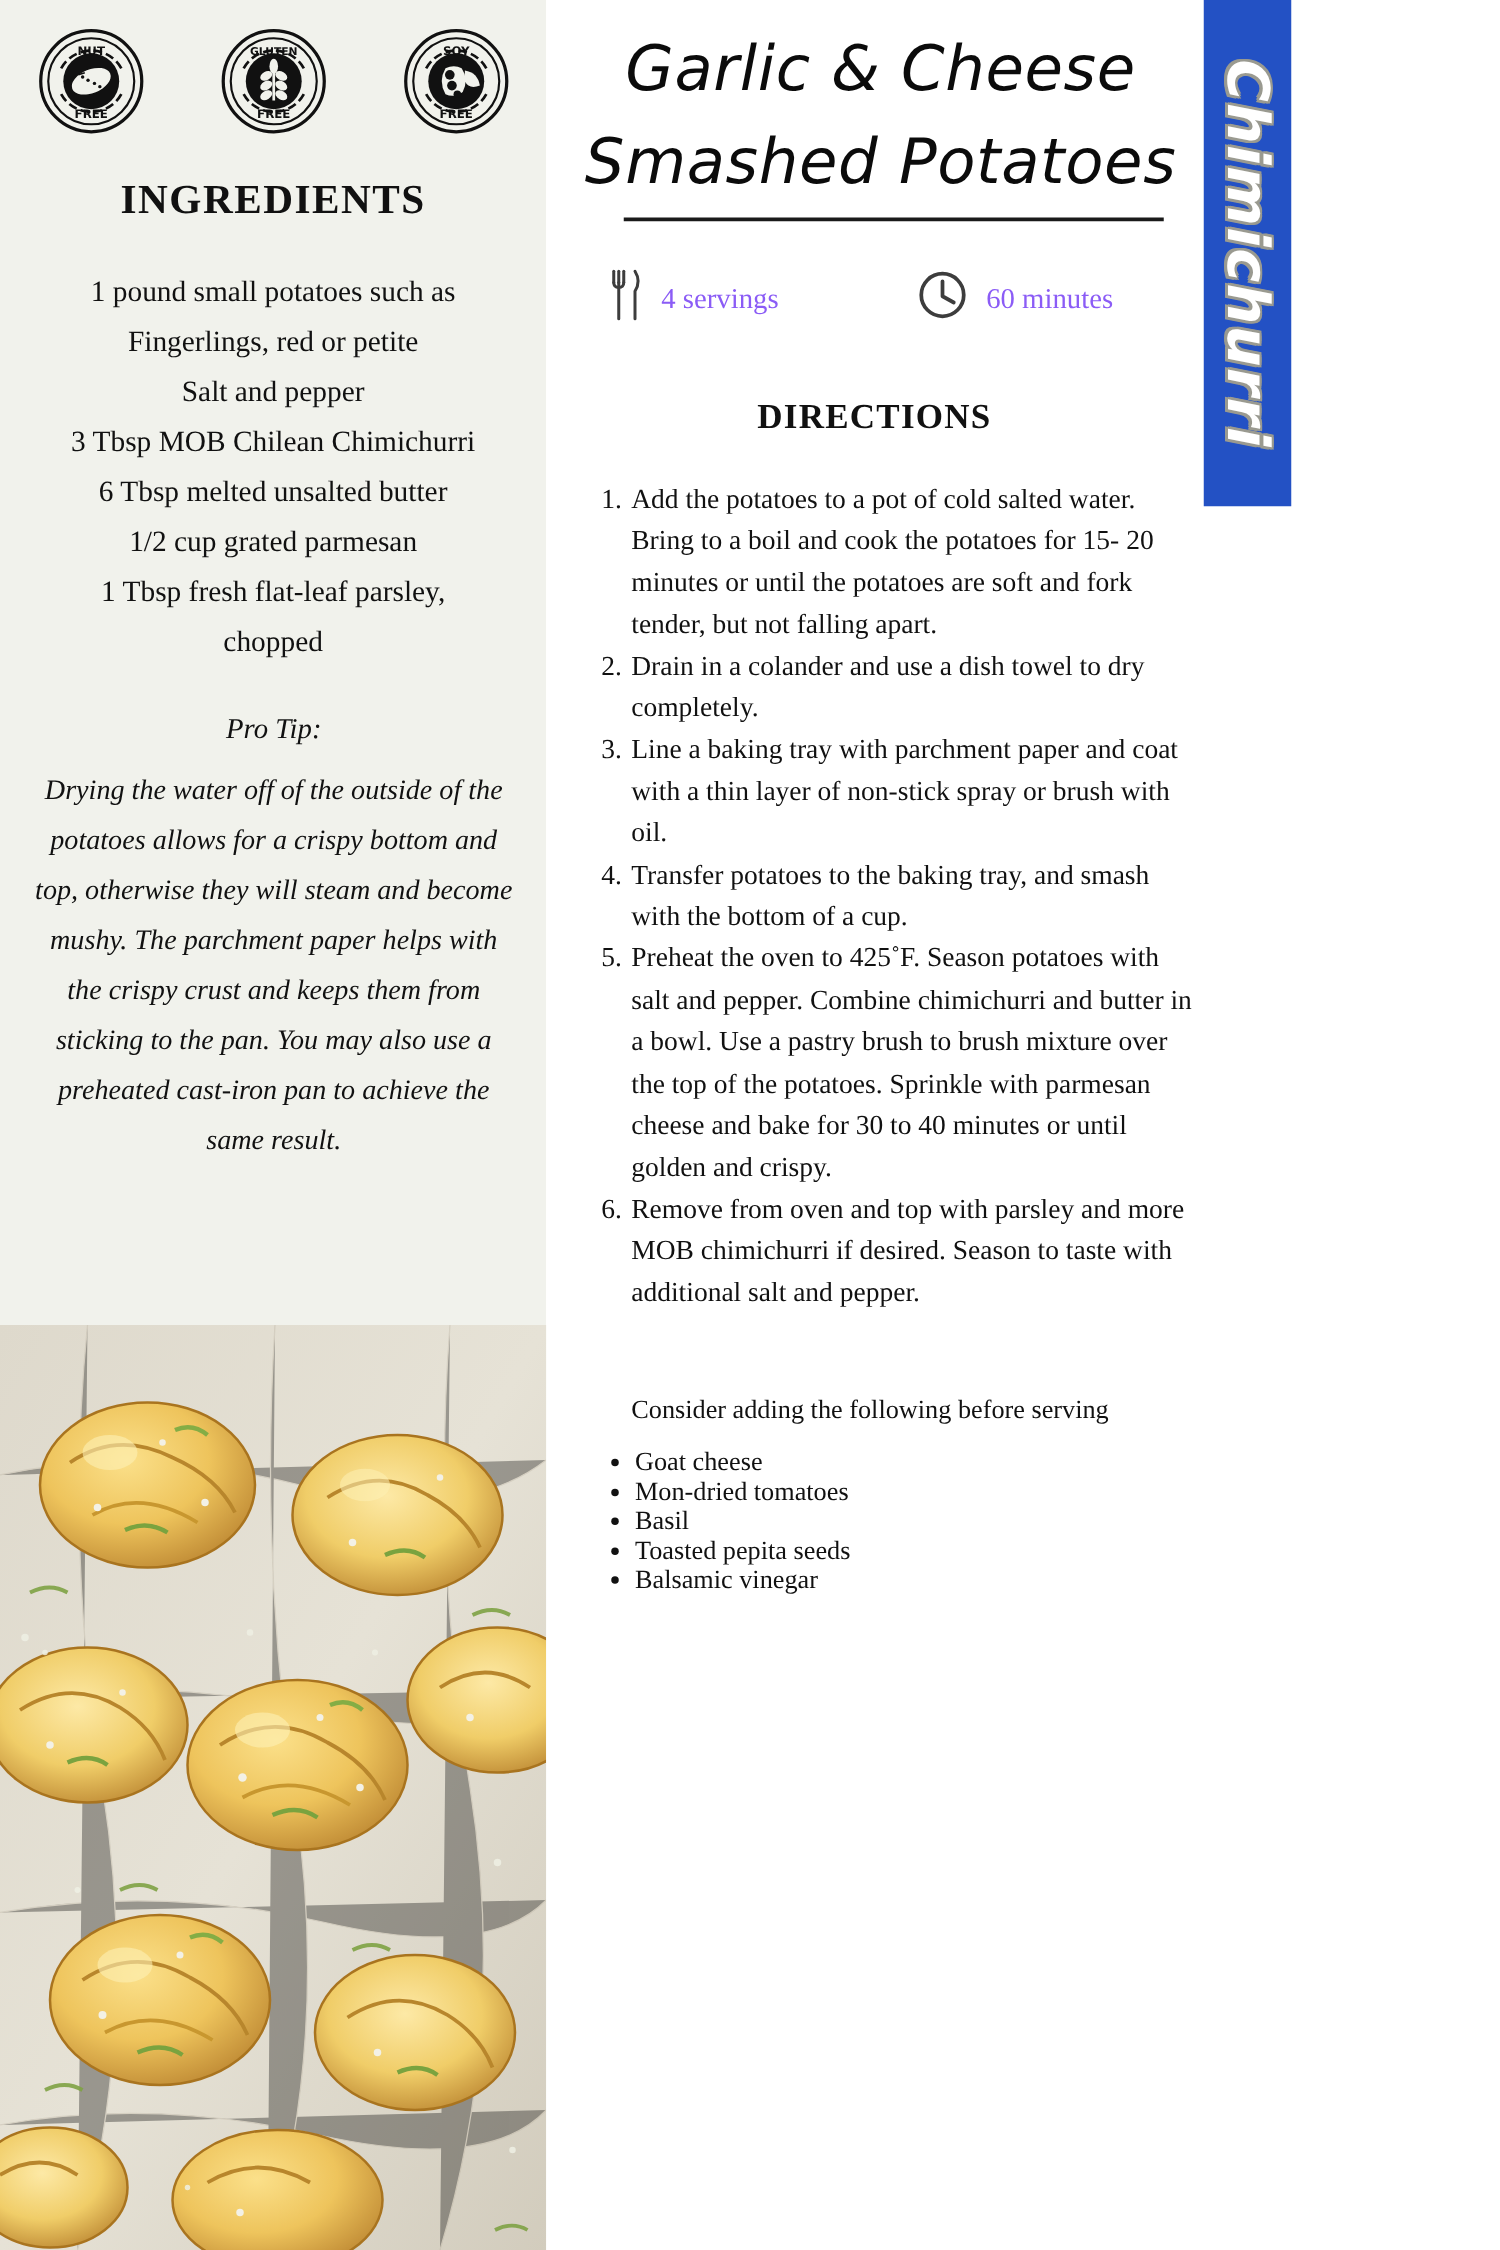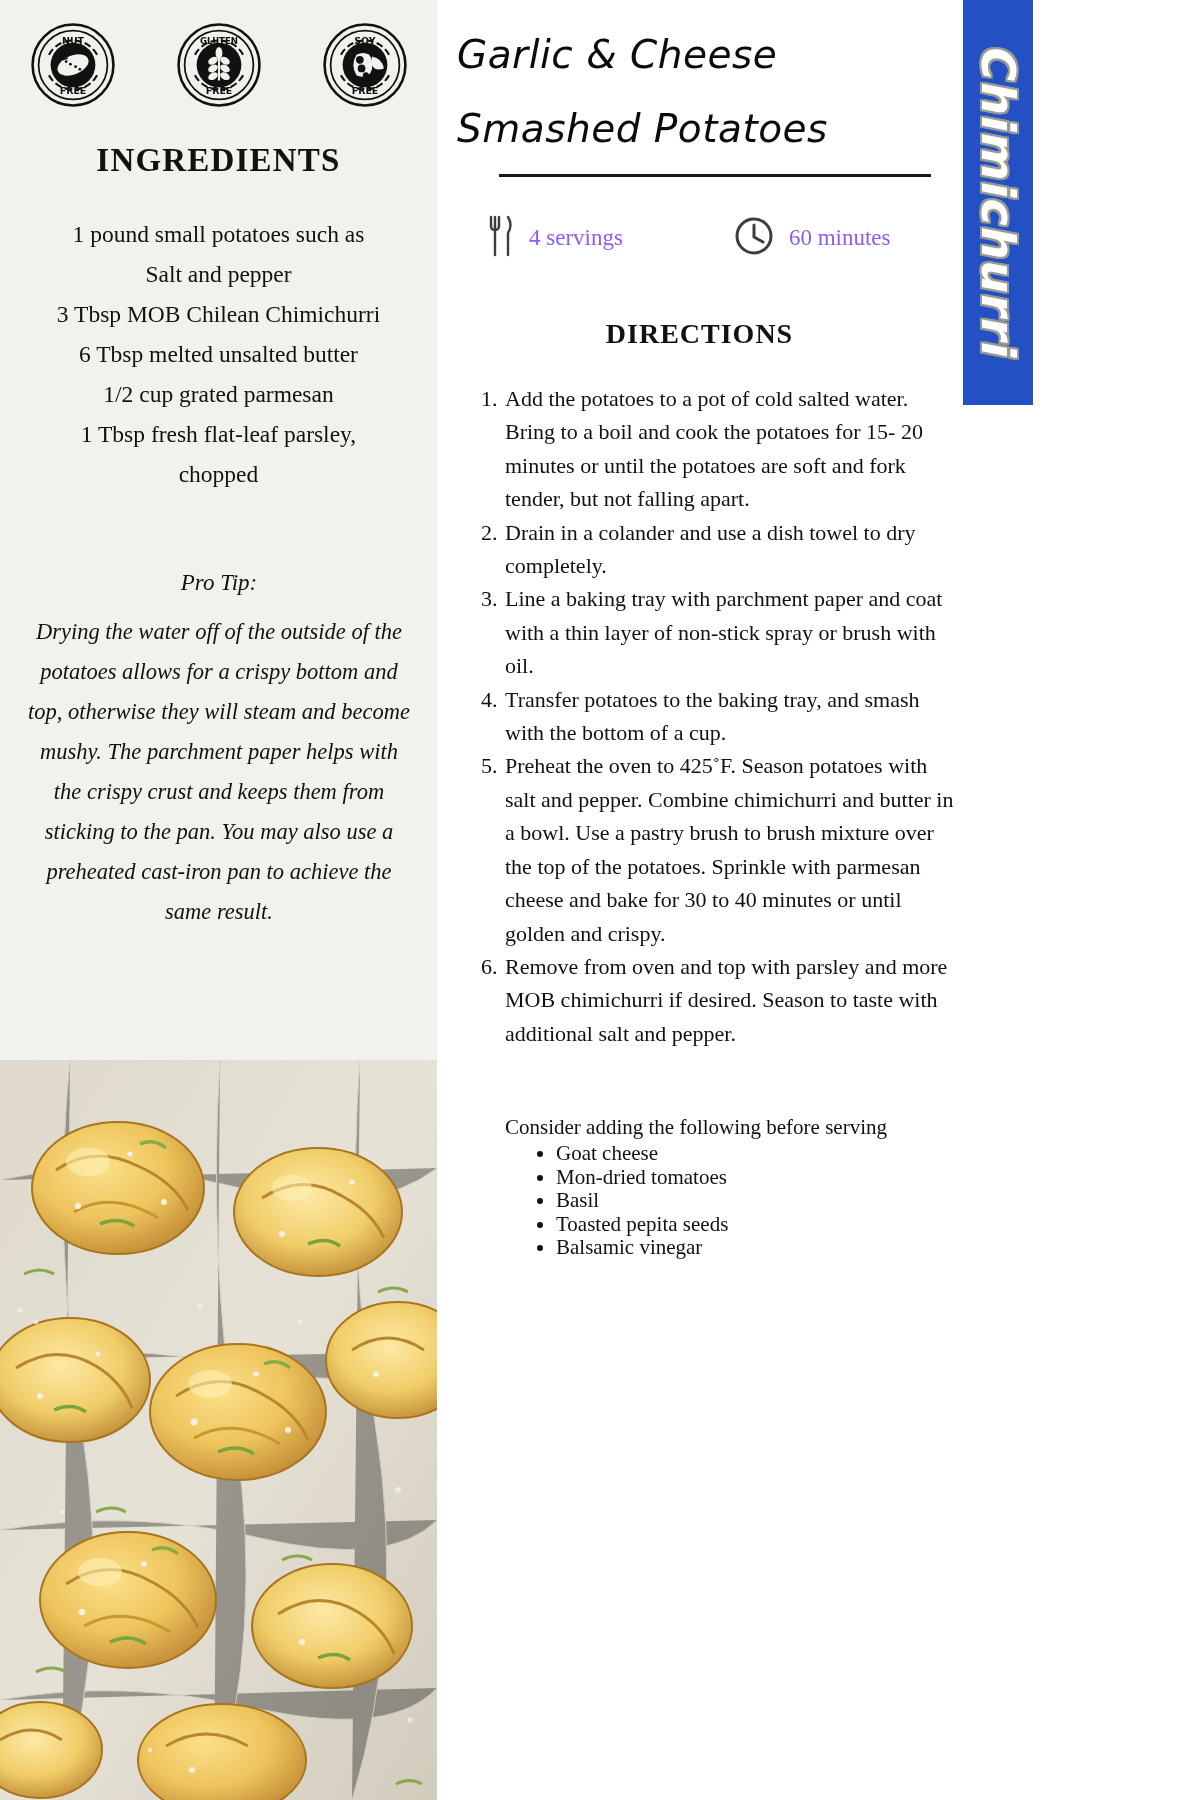--- a/index.html
+++ b/index.html
@@ -111,22 +111,23 @@
     width: 525px;
     height: 1800px;
     background: #ffffff;
   }
 
   #recipe-title {
     position: absolute;
     top: 18px;
     left: 20px;
     width: 495px;
+    text-align: center;
     font-family: "DejaVu Sans", sans-serif;
-    font-size: 39px;
+    font-size: 50px;
     font-style: italic;
     font-weight: 500;
     line-height: 74px;
     letter-spacing: 0.5px;
     color: #0b0b0b;
   }
   #title-rule {
     position: absolute;
     top: 174px;
     left: 62px;
@@ -193,22 +194,22 @@
     letter-spacing: 0.5px;
   }
   #additions-intro {
     margin-left: 68px;
     margin-top: 27px;
     width: 400px;
     font-size: 21px;
     line-height: 25px;
   }
   #additions-list {
-    margin: 2px 0 0 0;
-    padding-left: 119px;
+    margin: 18px 0 0 0;
+    padding-left: 71px;
     font-size: 21px;
     line-height: 23.5px;
   }
   #additions-list li { margin: 0; padding: 0; }
 
   
   #chimichurri-tab {
     position: absolute;
     left: 963px;
     top: 0;
@@ -305,20 +306,21 @@
         <text x="50" y="84" font-family="DejaVu Sans, sans-serif" font-size="11" font-weight="bold" text-anchor="middle" fill="#111">FREE</text>
       </svg>
     </div>
 
   </div>
 
   <div id="ingredients-heading">INGREDIENTS</div>
 
   <ul id="ingredients-list">
     <li>1 pound small potatoes such as</li>
+    <li>Fingerlings, red or petite</li>
     <li>Salt and pepper</li>
     <li>3 Tbsp MOB Chilean Chimichurri</li>
     <li>6 Tbsp melted unsalted butter</li>
     <li>1/2 cup grated parmesan</li>
     <li>1 Tbsp fresh flat-leaf parsley,</li>
     <li>chopped</li>
   </ul>
 
   <div id="pro-tip-block">
     <div id="pro-tip-title">Pro Tip:</div>

